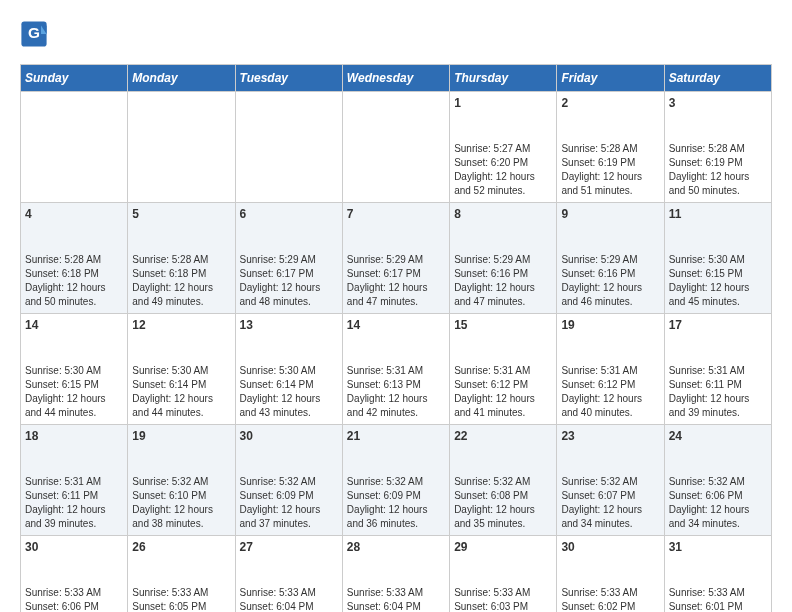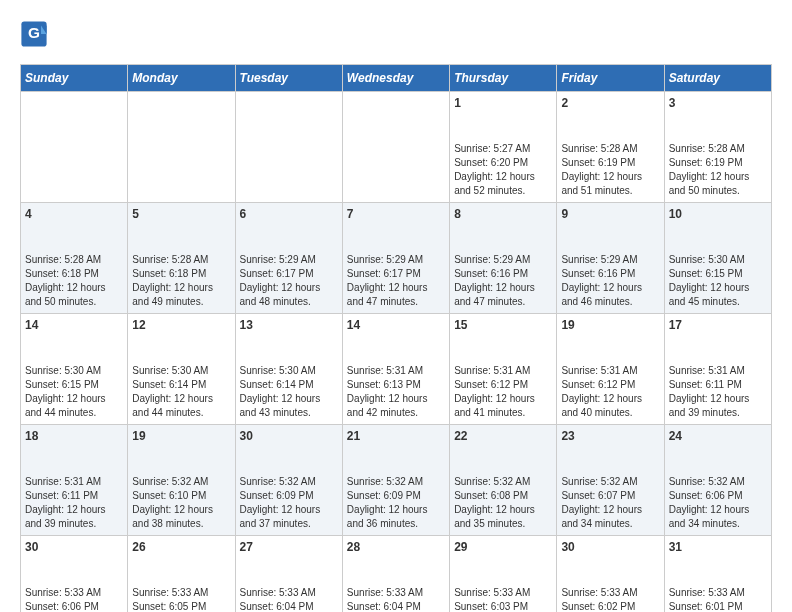--- a/index.html
+++ b/index.html
@@ -188,21 +188,21 @@
 and 47 minutes.</div>
         </td>
         <td>
           <span class="day-number">9</span>
           <div class="cell-text" style="white-space: pre-wrap;">Sunrise: 5:29 AM
 Sunset: 6:16 PM
 Daylight: 12 hours
 and 46 minutes.</div>
         </td>
         <td>
-          <span class="day-number">10</span>
+          <span class="day-number">11</span>
           <div class="cell-text" style="white-space: pre-wrap;">Sunrise: 5:30 AM
 Sunset: 6:15 PM
 Daylight: 12 hours
 and 45 minutes.</div>
         </td>
       </tr>
       <tr>
         <td>
           <span class="day-number">14</span>
           <div class="cell-text" style="white-space: pre-wrap;">Sunrise: 5:30 AM

